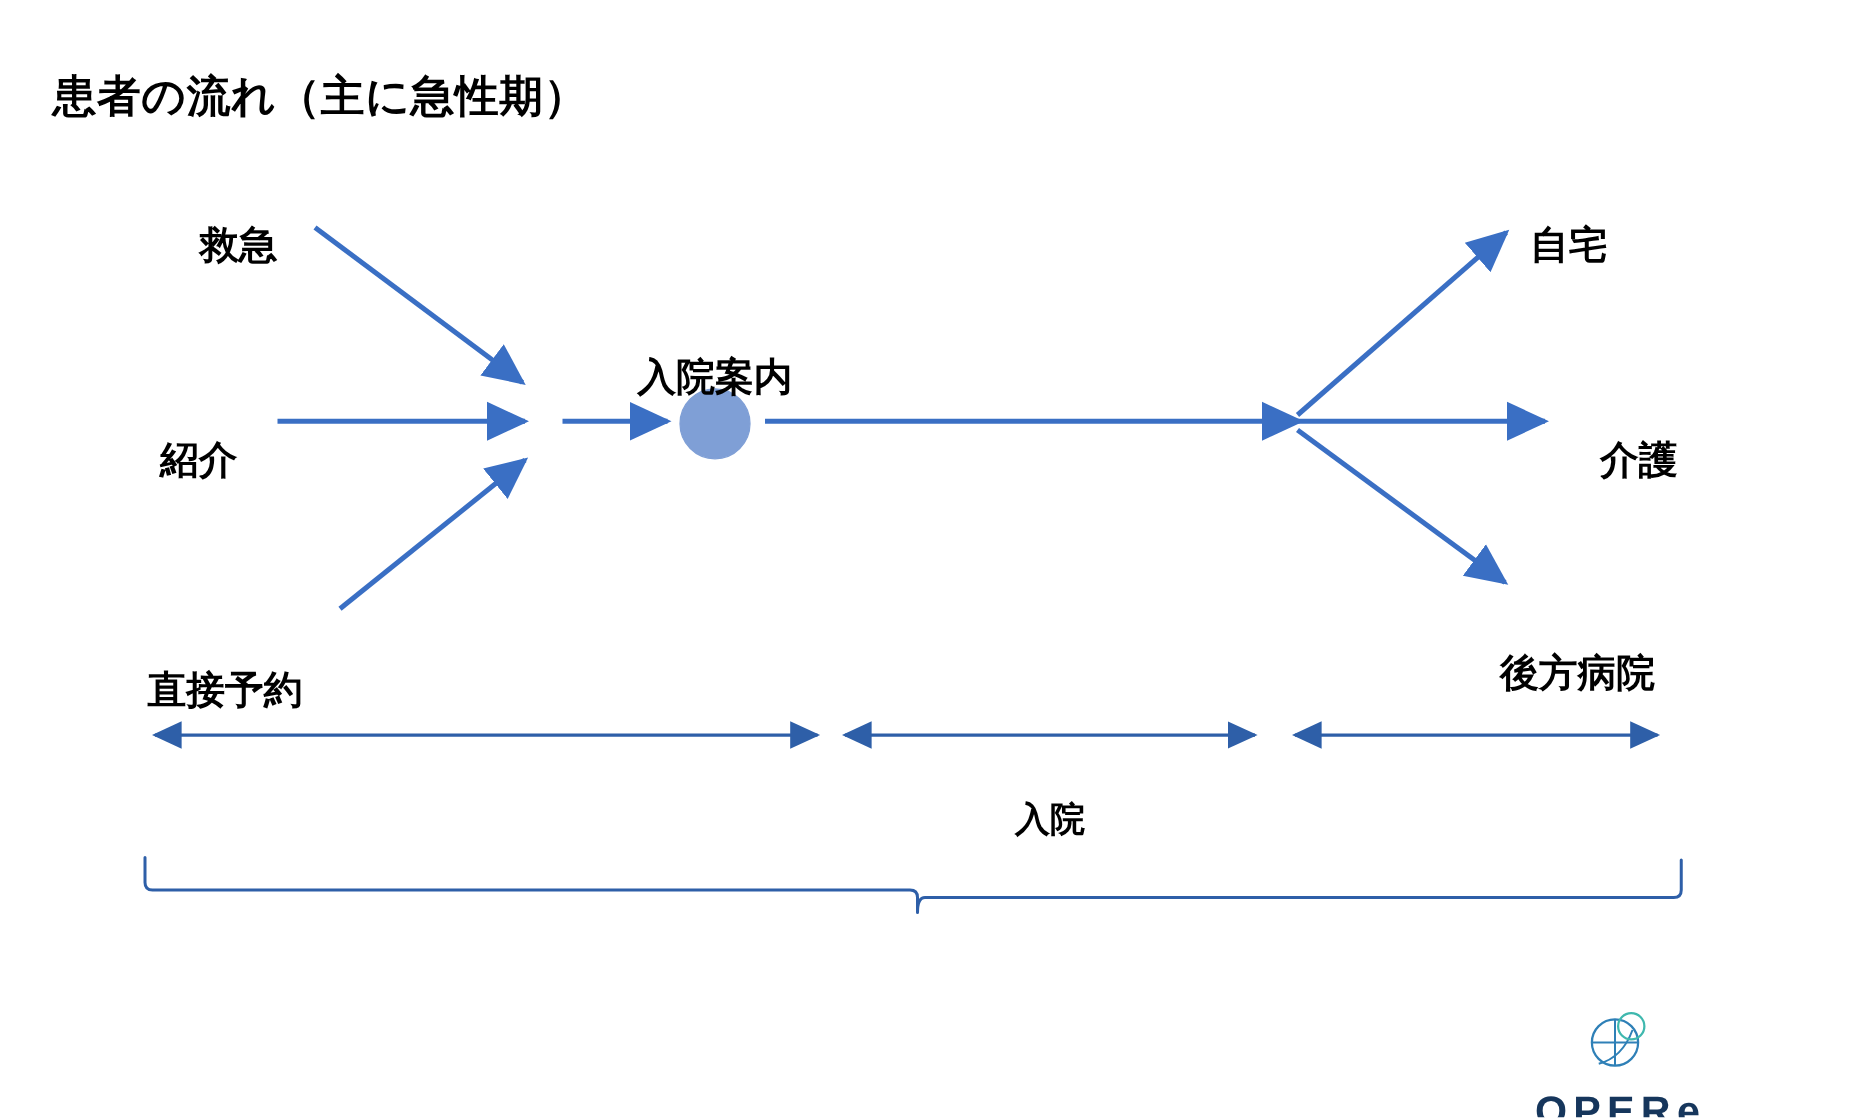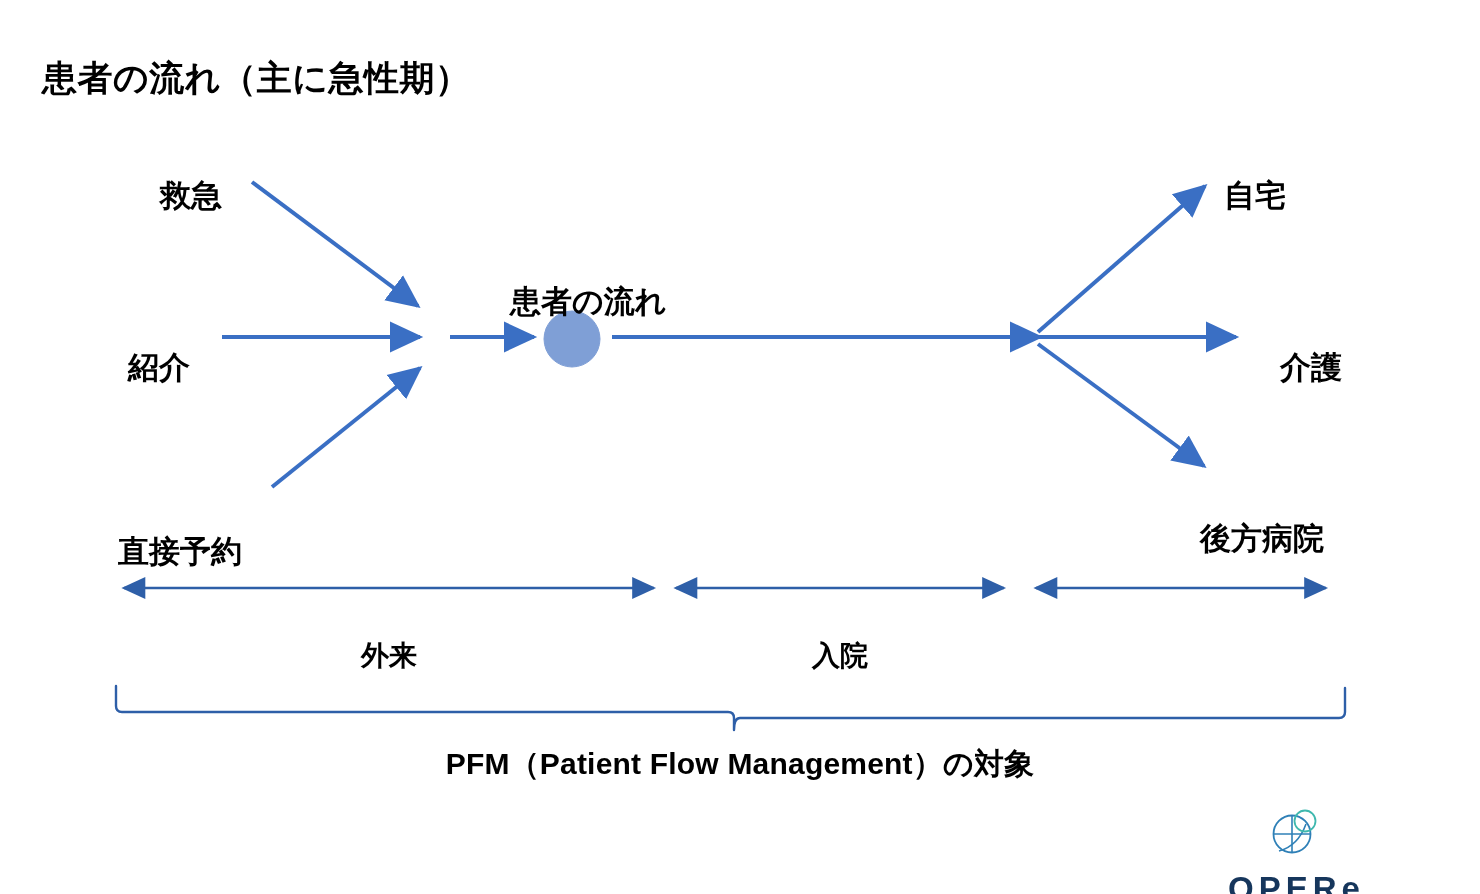--- a/index.html
+++ b/index.html
@@ -146,29 +146,27 @@
     <g>
       <line x1="1036" y1="588" x2="1326" y2="588" stroke="#2e5fa8" stroke-width="2.6" marker-start="url(#ah-sm-start)" marker-end="url(#ah-sm)"></line>
     </g>
 
     <path d="M116,686 L116,706 Q116,712 122,712 L728,712 Q734,712 734,718 L734,730 Q734,718 740,718 L1339,718 Q1345,718 1345,712 L1345,688" fill="none" stroke="#2e5fa8" stroke-width="2.4" stroke-linecap="round" stroke-linejoin="round"></path>
   </svg>
 
   <div class="lbl node-label" id="label-kyukyu">救急</div>
   <div class="lbl node-label" id="label-shokai">紹介</div>
   <div class="lbl node-label" id="label-chokusetsu">直接予約</div>
-  <div class="lbl node-label" id="label-nyuin-annai">患者の流れ</div>
+  <div class="lbl node-label" id="label-nyuin-annai">入院案内</div>
   <div class="lbl node-label" id="label-jitaku">自宅</div>
   <div class="lbl node-label" id="label-kaigo">介護</div>
   <div class="lbl node-label" id="label-kouhou">後方病院</div>
 
-  <div class="lbl phase-label" id="phase-gairai">外来</div>
   <div class="lbl phase-label" id="phase-nyuin">入院</div>
 
-  <div id="pfm-caption">PFM（Patient Flow Management）の対象</div>
 
   <div id="brand-logo">
     <svg width="52" height="50" viewBox="0 0 52 50">
       <circle cx="22" cy="28" r="18.5" fill="none" stroke="#2f80b7" stroke-width="1.8"></circle>
       <line x1="22" y1="9.5" x2="22" y2="46.5" stroke="#2f80b7" stroke-width="1.6"></line>
       <line x1="3.5" y1="28" x2="40.5" y2="28" stroke="#2f80b7" stroke-width="1.6"></line>
       <path d="M9,45 Q28,40 36,18" fill="none" stroke="#2f80b7" stroke-width="1.6"></path>
       <circle cx="35" cy="15" r="10.5" fill="none" stroke="#3fb8ae" stroke-width="1.8"></circle>
     </svg>
     <span id="brand-wordmark">OPERe</span>

